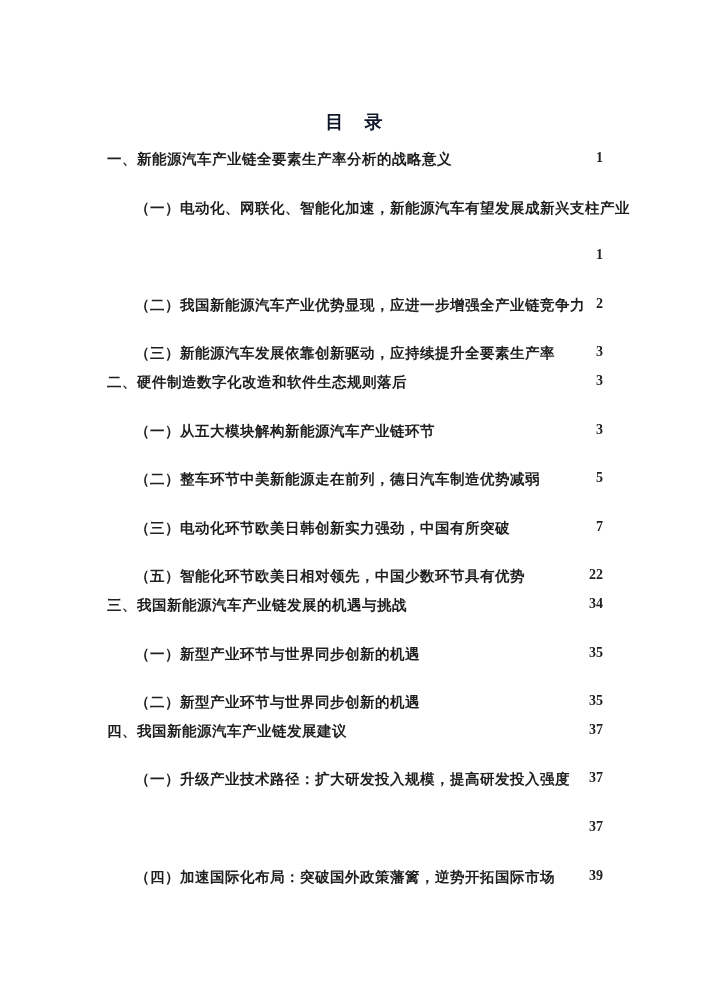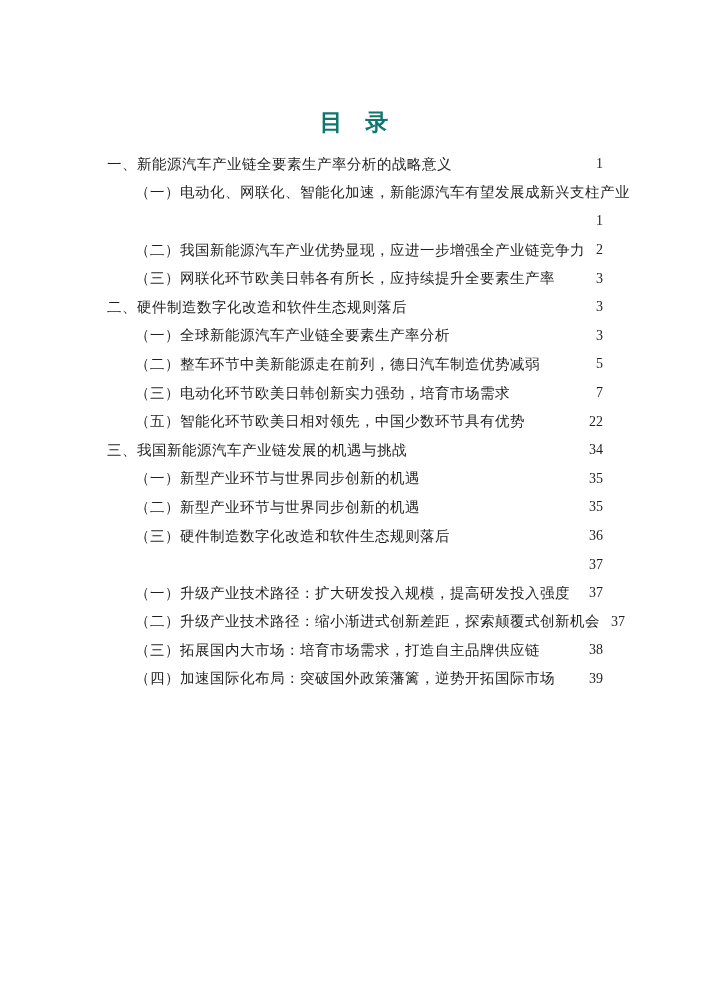--- a/index.html
+++ b/index.html
@@ -15,38 +15,39 @@
     box-sizing: border-box;
     padding: 108px 107px 0 107px;
     font-family: "Liberation Serif", "DejaVu Serif", serif;
     color: #1f1f1f;
     overflow: hidden;
   }
   .doc-title {
     text-align: center;
     font-family: "Liberation Sans", "DejaVu Sans", sans-serif;
     font-weight: 700;
-    font-size: 23px;
+    font-size: 18px;
     line-height: 28px;
-    color: #0f766e;
+    color: #0f172a;
     word-spacing: 12px;
     letter-spacing: 2px;
     margin: 0 0 14px 0;
   }
   .toc {
     width: 496px;
   }
   .toc-row {
     display: flex;
-    align-items: center;
+    align-items: flex-start;
     height: 28.6px;
     font-size: 14.5px;
     white-space: nowrap;
+    font-weight: bold;
   }
-  .toc-row.l2 { padding-left: 28px; }
+  .toc-row.l2 { padding-left: 28px; margin-top: 20px; }
   .toc-text {
     letter-spacing: 0.5px;
   }
   
   .toc-row.wrap-first .toc-text {
     flex: 1;
     text-align: justify;
     text-align-last: justify;
   }
   .leader {
@@ -87,45 +88,45 @@
       <span class="toc-page">1</span>
     </div>
 
     <div class="toc-row l2">
       <span class="toc-text">（二）我国新能源汽车产业优势显现，应进一步增强全产业链竞争力</span>
       <span class="leader"></span>
       <span class="toc-page">2</span>
     </div>
 
     <div class="toc-row l2">
-      <span class="toc-text">（三）网联化环节欧美日韩各有所长，应持续提升全要素生产率</span>
+      <span class="toc-text">（三）新能源汽车发展依靠创新驱动，应持续提升全要素生产率</span>
       <span class="leader"></span>
       <span class="toc-page">3</span>
     </div>
 
     <div class="toc-row l1">
       <span class="toc-text">二、硬件制造数字化改造和软件生态规则落后</span>
       <span class="leader"></span>
       <span class="toc-page">3</span>
     </div>
 
     <div class="toc-row l2">
-      <span class="toc-text">（一）全球新能源汽车产业链全要素生产率分析</span>
+      <span class="toc-text">（一）从五大模块解构新能源汽车产业链环节</span>
       <span class="leader"></span>
       <span class="toc-page">3</span>
     </div>
 
     <div class="toc-row l2">
       <span class="toc-text">（二）整车环节中美新能源走在前列，德日汽车制造优势减弱</span>
       <span class="leader"></span>
       <span class="toc-page">5</span>
     </div>
 
     <div class="toc-row l2">
-      <span class="toc-text">（三）电动化环节欧美日韩创新实力强劲，培育市场需求</span>
+      <span class="toc-text">（三）电动化环节欧美日韩创新实力强劲，中国有所突破</span>
       <span class="leader"></span>
       <span class="toc-page">7</span>
     </div>
 
 
     <div class="toc-row l2">
       <span class="toc-text">（五）智能化环节欧美日相对领先，中国少数环节具有优势</span>
       <span class="leader"></span>
       <span class="toc-page">22</span>
     </div>
@@ -142,48 +143,38 @@
       <span class="leader"></span>
       <span class="toc-page">35</span>
     </div>
 
     <div class="toc-row l2">
       <span class="toc-text">（二）新型产业环节与世界同步创新的机遇</span>
       <span class="leader"></span>
       <span class="toc-page">35</span>
     </div>
 
-    <div class="toc-row l2">
-      <span class="toc-text">（三）硬件制造数字化改造和软件生态规则落后</span>
-      <span class="leader"></span>
-      <span class="toc-page">36</span>
-    </div>
 
     <div class="toc-row l1">
+      <span class="toc-text">四、我国新能源汽车产业链发展建议</span>
       <span class="leader"></span>
       <span class="toc-page">37</span>
     </div>
 
     <div class="toc-row l2">
       <span class="toc-text">（一）升级产业技术路径：扩大研发投入规模，提高研发投入强度</span>
       <span class="leader"></span>
       <span class="toc-page">37</span>
     </div>
 
     <div class="toc-row l2">
-      <span class="toc-text">（二）升级产业技术路径：缩小渐进式创新差距，探索颠覆式创新机会</span>
       <span class="leader"></span>
       <span class="toc-page">37</span>
     </div>
 
-    <div class="toc-row l2">
-      <span class="toc-text">（三）拓展国内大市场：培育市场需求，打造自主品牌供应链</span>
-      <span class="leader"></span>
-      <span class="toc-page">38</span>
-    </div>
 
     <div class="toc-row l2">
       <span class="toc-text">（四）加速国际化布局：突破国外政策藩篱，逆势开拓国际市场</span>
       <span class="leader"></span>
       <span class="toc-page">39</span>
     </div>
 
   </div>
 </div>
 

